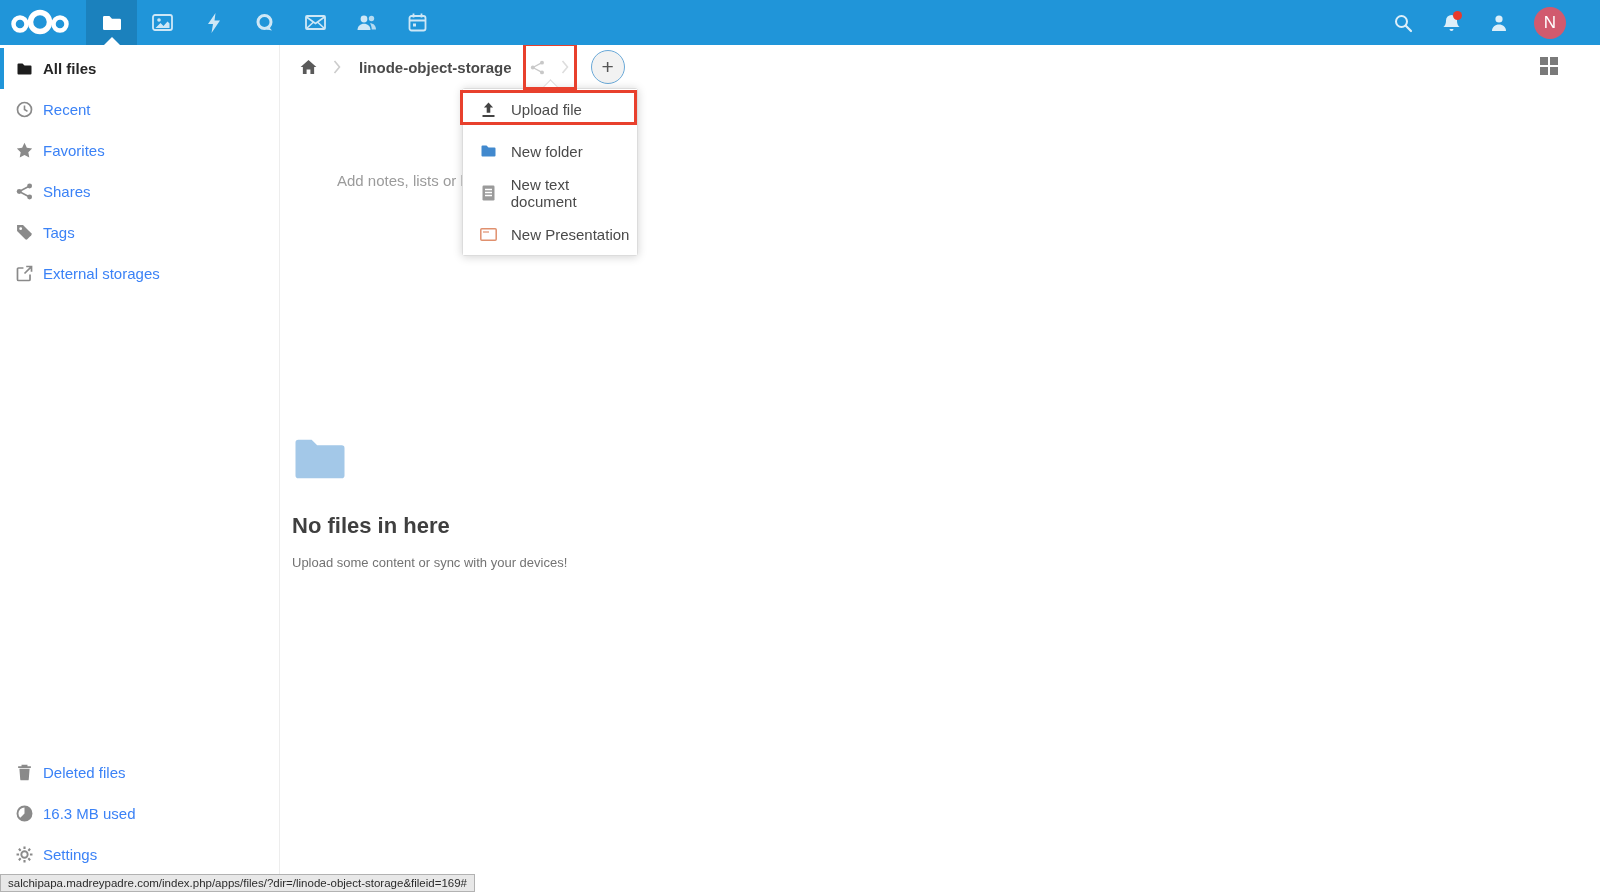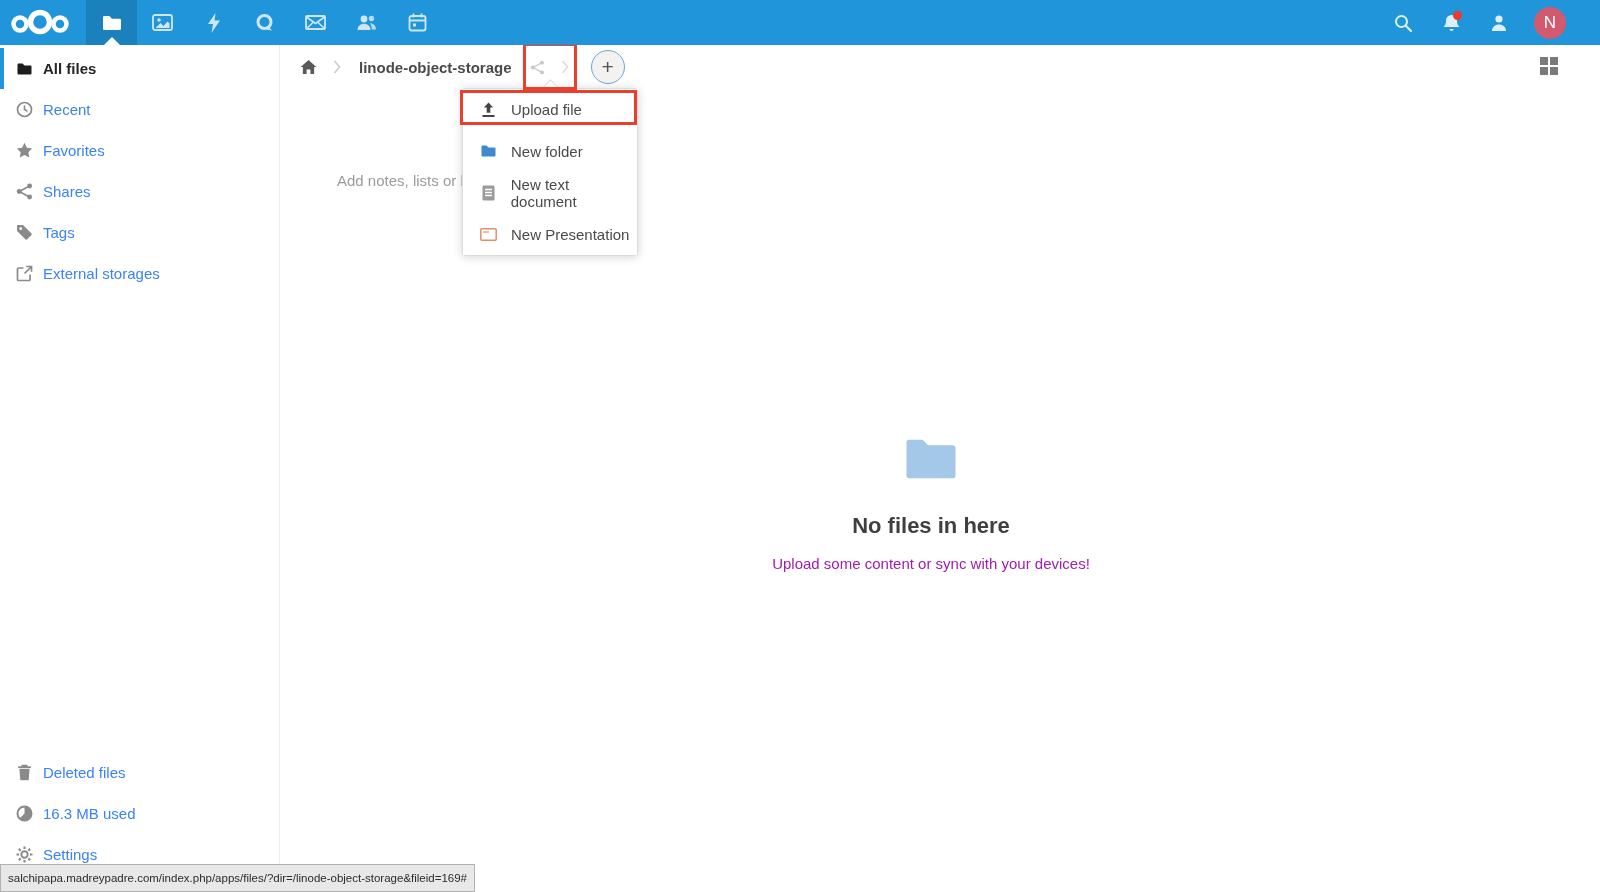--- a/index.html
+++ b/index.html
@@ -58,26 +58,26 @@
   .menu-item { height:41.5px; display:flex; align-items:center; padding-left:17px; cursor:pointer;
     font-size:15px; color:#4a4a4a; background:#fff; position:relative; }
   .menu-item .micon { width:17px; display:flex; justify-content:center; margin-right:14px; }
 
   
   .anno { position:absolute; border:3px solid #e8402d; z-index:40; pointer-events:none; }
   .anno-plus { left:243px; top:-2px; width:54px; height:47px; }
   .anno-upload { left:180px; top:45px; width:177px; height:35px; }
 
   
-  .empty { position:absolute; top:391px; left:12px; right:30px; text-align:center; }
+  .empty { position:absolute; top:391px; left:12px; right:30px; text-align:left; }
   .empty-title { font-size:22px; font-weight:700; color:#3f3f3f; margin-top:27px; }
-  .empty-sub { font-size:15px; color:#a21caf; margin-top:16px; }
-
-  
-  .statusbar { position:fixed; bottom:0; left:0; height:28px; background:#e8e8e8;
+  .empty-sub { font-size:13px; color:#737373; margin-top:16px; }
+
+  
+  .statusbar { position:fixed; bottom:0; left:0; height:18px; background:#e8e8e8;
     border:1px solid #b2b2b2; display:inline-flex; align-items:center; padding:0 7px;
     font-size:11.5px; color:#2b2b2b; z-index:70; white-space:nowrap; }
 </style>
 </head>
 <body>
 
 <div class="header">
   <div class="logo">
     <svg width="62" height="32" viewBox="0 0 62 32">
       <circle cx="11" cy="17" r="6.5" fill="none" stroke="#fff" stroke-width="4.5"></circle>

